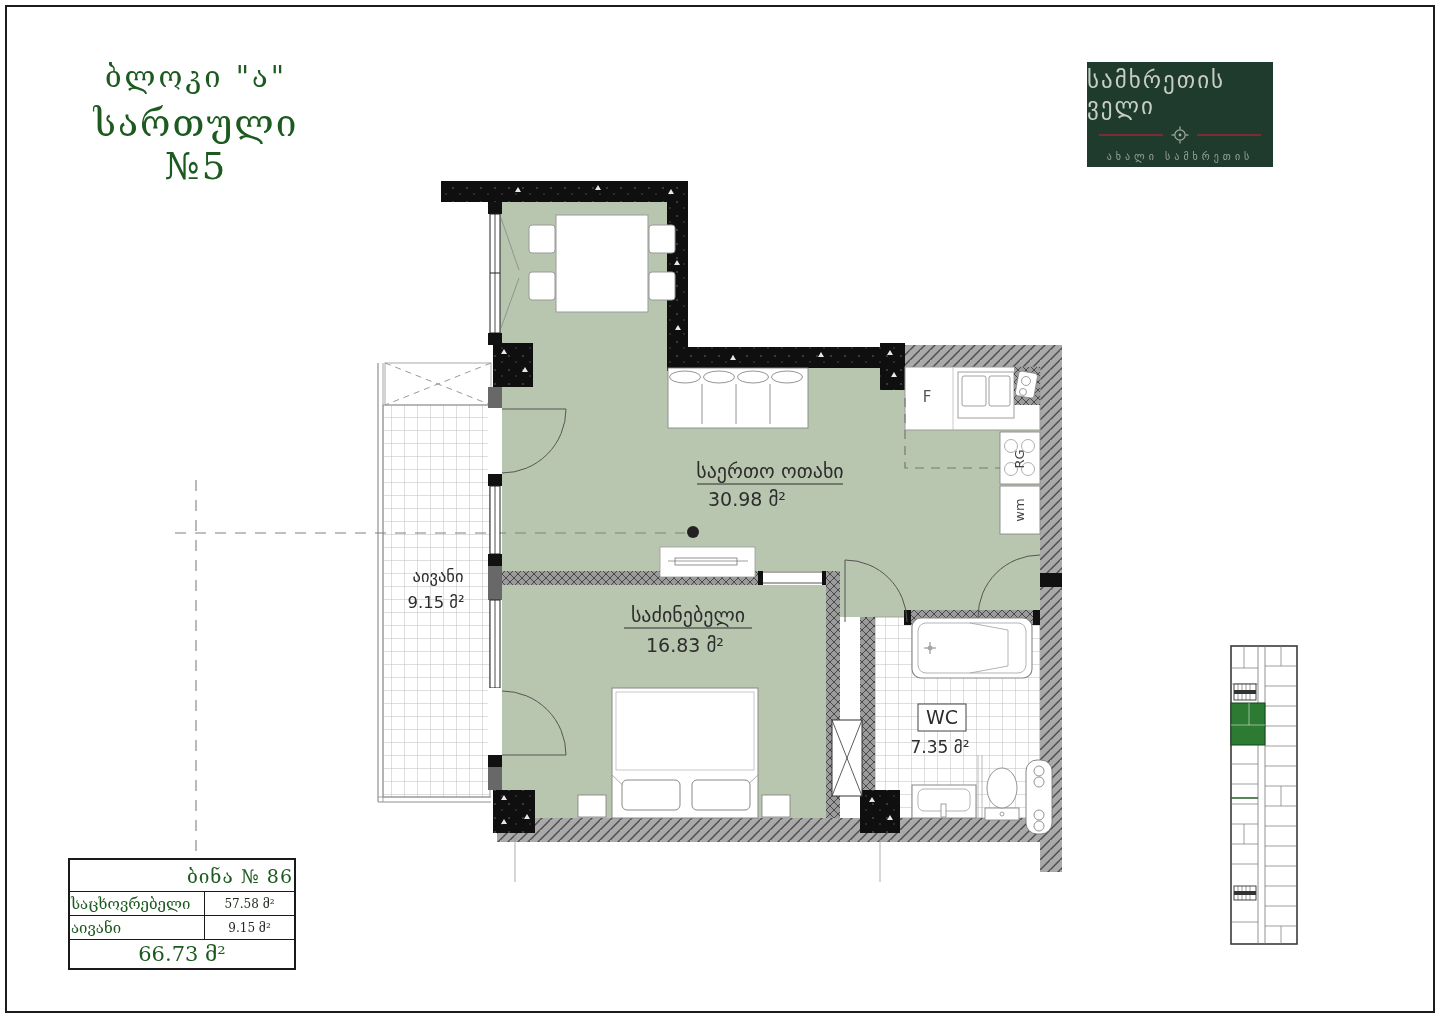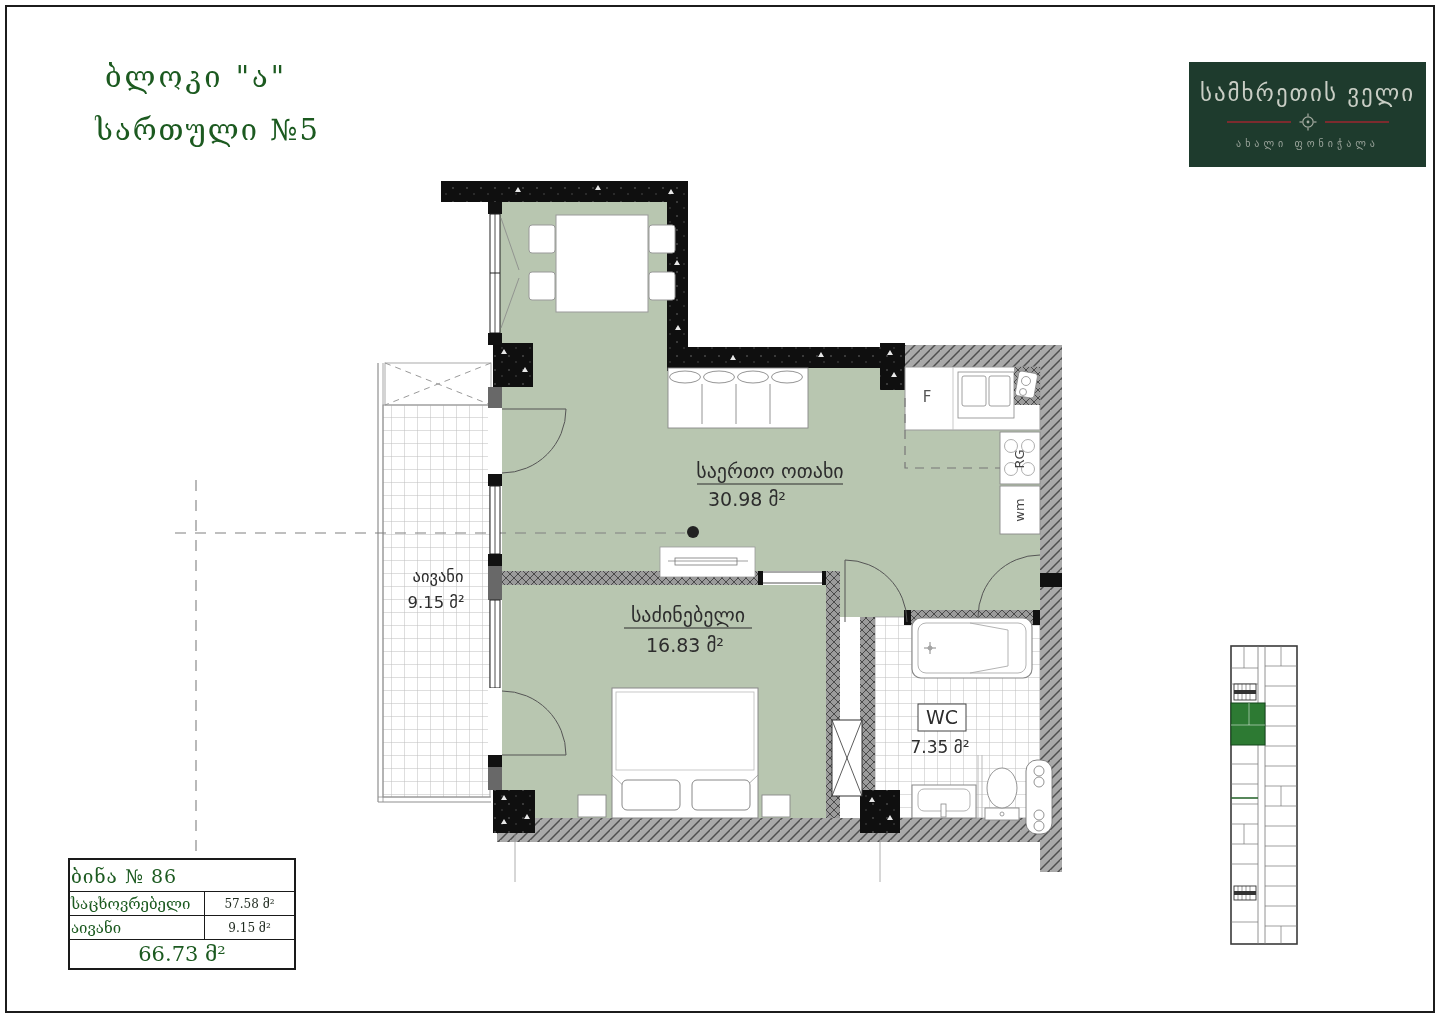--- a/index.html
+++ b/index.html
@@ -8,46 +8,46 @@
     font-family:"DejaVu Sans","Liberation Sans",sans-serif;overflow:hidden;
   }
   .frame{position:absolute;inset:5px;border:2px solid #1c1c1c;pointer-events:none;}
 
   
   .head-left{
     position:absolute;left:72px;top:60px;width:248px;text-align:center;
     font-family:"DejaVu Serif","DejaVu Sans",serif;color:#1c5a20;
   }
   .head-left .line1{font-size:29px;letter-spacing:3px;}
-  .head-left .line2{font-size:29px;letter-spacing:2px;margin-top:19px;text-align:right;}
+  .head-left .line2{font-size:37px;letter-spacing:2px;margin-top:8px;}
 
   
   .logo{
-    position:absolute;left:1189px;top:62px;width:237px;height:105px;
+    position:absolute;left:1087px;top:62px;width:186px;height:105px;
     background:#1e3b2d;display:flex;flex-direction:column;align-items:center;justify-content:center;
   }
   .logo .brand{
     color:#c9cec5;font-size:23px;letter-spacing:2px;
     font-family:"DejaVu Sans","Liberation Sans",sans-serif;font-weight:normal;
   }
   .logo .divider{display:flex;align-items:center;gap:8px;margin-top:7px;}
   .logo .rule{width:64px;height:2px;background:#7c2b2e;}
   .logo .tagline{
     color:#98a299;font-size:10px;letter-spacing:4px;margin-top:7px;
     font-family:"DejaVu Sans","Liberation Sans",sans-serif;
   }
 
   
   .sum{
     position:absolute;left:68px;top:858px;width:228px;border-collapse:collapse;
     font-family:"DejaVu Serif","DejaVu Sans",serif;background:#fff;
   }
   .sum td{border:1px solid #1a1a1a;}
   .sum{border:2px solid #1a1a1a;}
-  .sum .hd{height:29px;text-align:left;color:#1c5a20;font-size:19px;letter-spacing:1px;}
+  .sum .hd{height:29px;text-align:right;color:#1c5a20;font-size:19px;letter-spacing:1px;}
   .sum .lab{height:21px;color:#1c5a20;font-size:15px;width:132px;}
   .sum .val{height:21px;color:#1f2a1f;font-size:12px;text-align:center;}
   .sum .tot{height:26px;text-align:center;color:#1c5a20;font-size:21px;margin-top:42px;}
 
   svg text{font-family:"DejaVu Sans","Liberation Sans",sans-serif;}
   .planlbl{fill:#2d2d2d;}
 </style>
 </head>
 <body>
 
@@ -65,21 +65,21 @@
     <svg width="18" height="18" viewBox="0 0 18 18">
       <circle cx="9" cy="9" r="5.2" fill="none" stroke="#a8aea4" stroke-width="1.2"></circle>
       <circle cx="9" cy="9" r="1.4" fill="#a8aea4"></circle>
       <line x1="9" y1="0.5" x2="9" y2="3.2" stroke="#a8aea4" stroke-width="1.2"></line>
       <line x1="9" y1="14.8" x2="9" y2="17.5" stroke="#a8aea4" stroke-width="1.2"></line>
       <line x1="0.5" y1="9" x2="3.2" y2="9" stroke="#a8aea4" stroke-width="1.2"></line>
       <line x1="14.8" y1="9" x2="17.5" y2="9" stroke="#a8aea4" stroke-width="1.2"></line>
     </svg>
     <span class="rule"></span>
   </div>
-  <div class="tagline">ახალი ფონიჭალა</div>
+  <div class="tagline">ახალი სამხრეთის</div>
 </div>
 
 <svg style="position:absolute;left:170px;top:170px;" width="1000" height="800" viewBox="0 0 1000 800">
   <defs>
     <pattern id="tile" width="13" height="13" patternUnits="userSpaceOnUse">
       <path d="M13 0H0V13" fill="none" stroke="#bdbdbd" stroke-width="1"></path>
     </pattern>
     <pattern id="xh" width="8" height="8" patternUnits="userSpaceOnUse">
       <rect width="8" height="8" fill="#9b9b9b"></rect>
       <path d="M0 0L8 8M8 0L0 8" stroke="#4a4a4a" stroke-width="1"></path>

